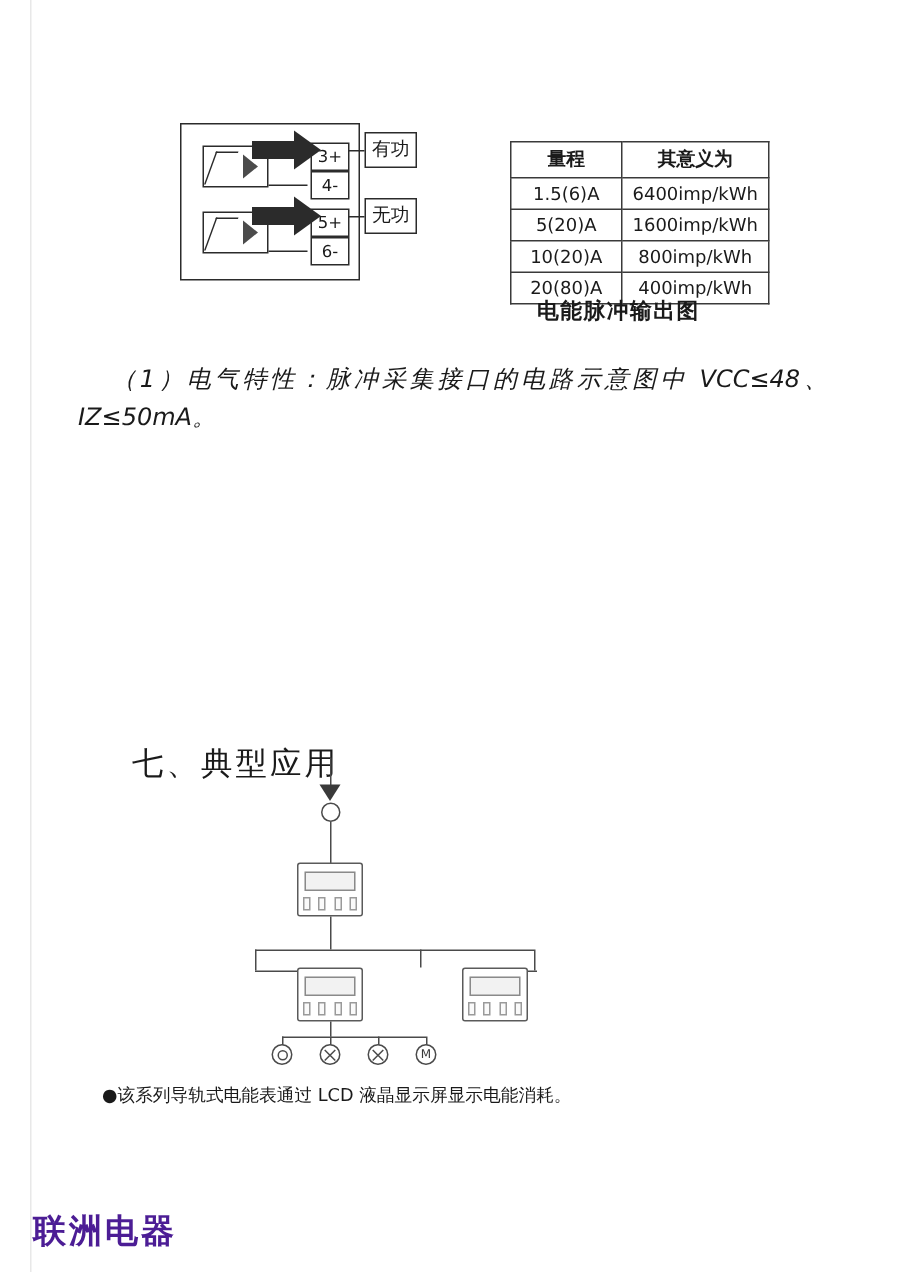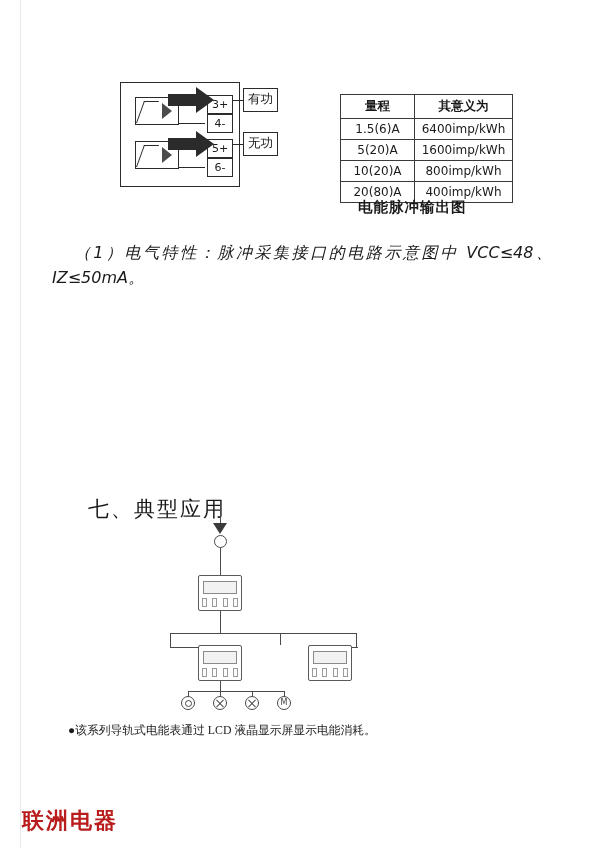--- a/index.html
+++ b/index.html
@@ -310,38 +310,37 @@
     border: 1px solid #4a4a4a;
     border-radius: 50%;
   }
 
   
   .notes {
     position: absolute;
     left: 68px;
     top: 718px;
     width: 472px;
-    font-family: Liberation Serif, serif;
   }
   .note {
     font-size: 11.8px;
     line-height: 24px;
     text-align: justify;
     margin-bottom: 2px;
   }
 
   
   .footer-logo {
     position: absolute;
     left: 22px;
     top: 806px;
     font-family: "DejaVu Serif", "Liberation Serif", serif;
     font-size: 22px;
     font-weight: bold;
-    color: #b91c1c;
+    color: #4c1d95;
     letter-spacing: 2px;
   }
   .page-border {
     position: absolute;
     left: 20px;
     top: 0;
     width: 1px;
     height: 848px;
     background: #e8e8e8;
   }

